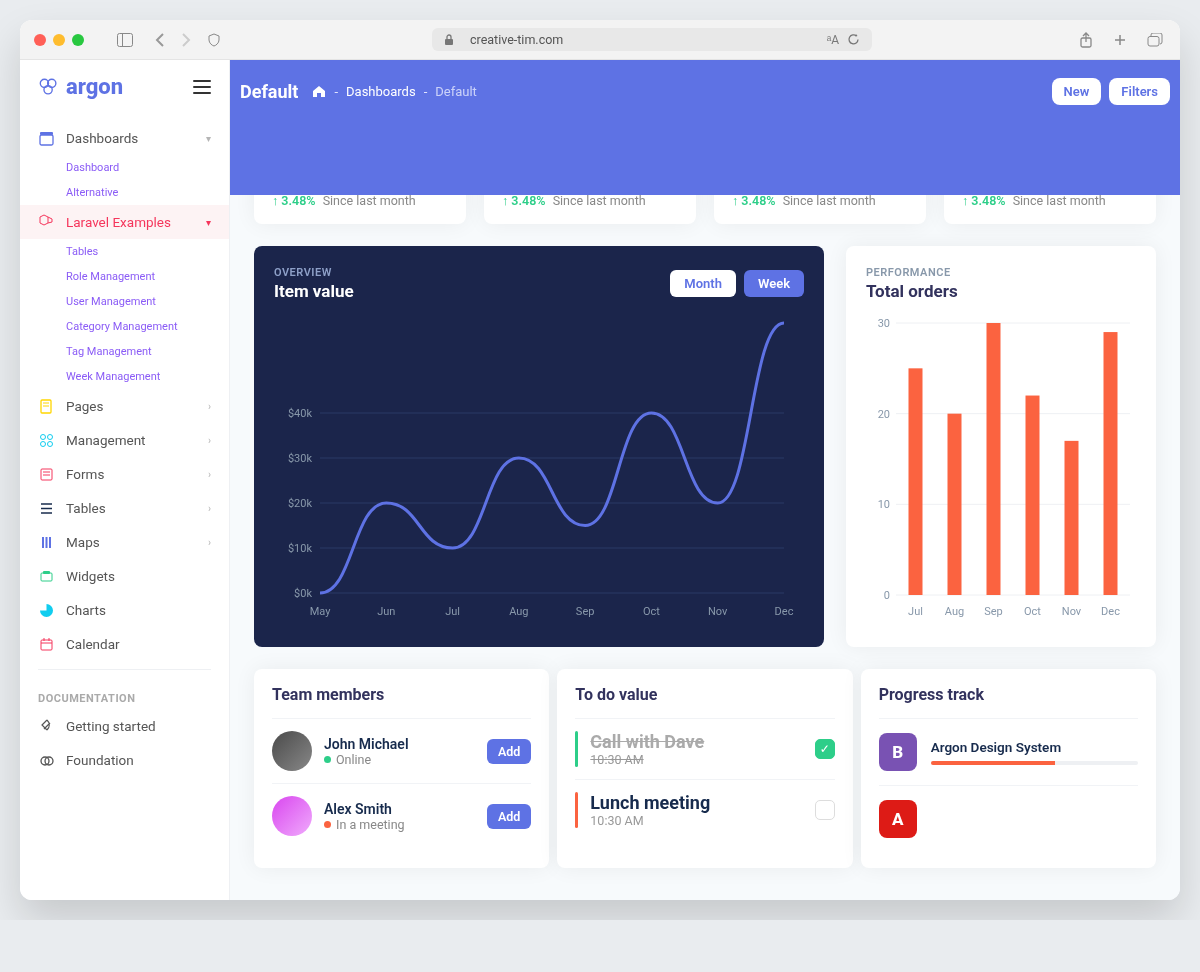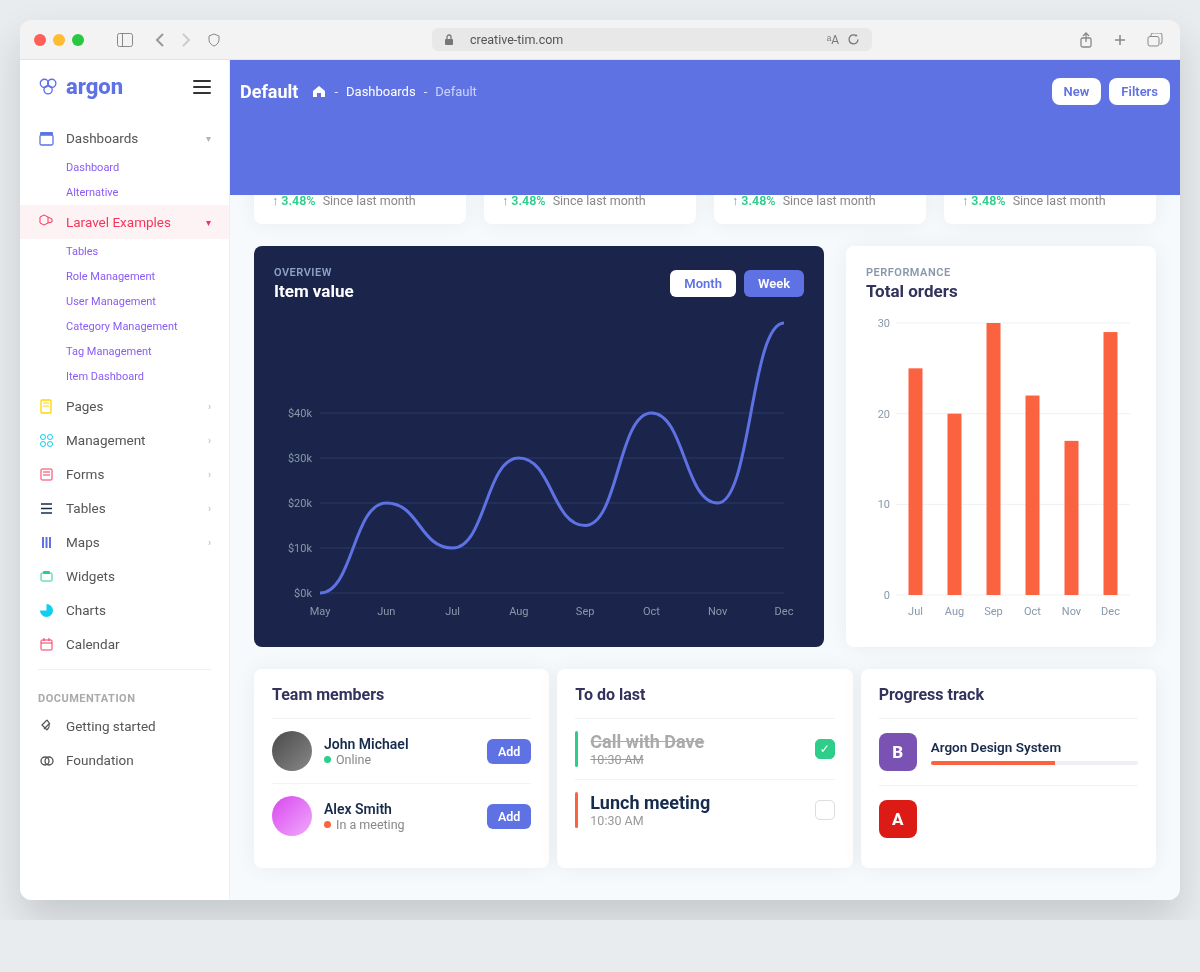--- a/index.html
+++ b/index.html
@@ -221,21 +221,21 @@
             </span>
           <span>Laravel Examples</span>
           <span class="chev" style="color:#f5365c">▾</span>
         </div>
         <div class="nav-sub" id="laravel-sub">
             <div>Tables</div>
             <div>Role Management</div>
             <div>User Management</div>
             <div>Category Management</div>
             <div>Tag Management</div>
-            <div>Item Dashboard</div>
+            <div>Week Management</div>
           </div>
 
         <div id="main-nav">
             <div class="nav-item">
               <span class="nav-ic">
                 <svg width="15" height="15" viewBox="0 0 15 15">
                   <rect x="2" y="1" width="10" height="13" rx="1" fill="none" stroke="#ffd600" stroke-width="1.3"></rect>
                   <line x1="4" y1="4" x2="10" y2="4" stroke="#ffd600"></line>
                   <line x1="4" y1="7" x2="10" y2="7" stroke="#ffd600"></line>
                 </svg>
@@ -508,21 +508,21 @@
                   <div class="avatar" style="background:linear-gradient(135deg,#d946ef,#f0abfc)"></div>
                   <div class="info">
                     <div class="name">Alex Smith</div>
                     <div class="status"><span class="status-dot" style="background:#fb6340"></span>In a meeting</div>
                   </div>
                   <button class="btn-add">Add</button>
                 </div>
               </div>
           </div>
           <div class="card">
-            <h4>To do last</h4>
+            <h4>To do value</h4>
             <div id="todo-list">
                 <div class="todo done">
                   <div class="todo-bar" style="background:#2dce89"></div>
                   <div class="info">
                     <div class="t">Call with Dave</div>
                     <div class="tm">10:30 AM</div>
                   </div>
                   <div class="chk done">✓</div>
                 </div>
                 <div class="todo">

